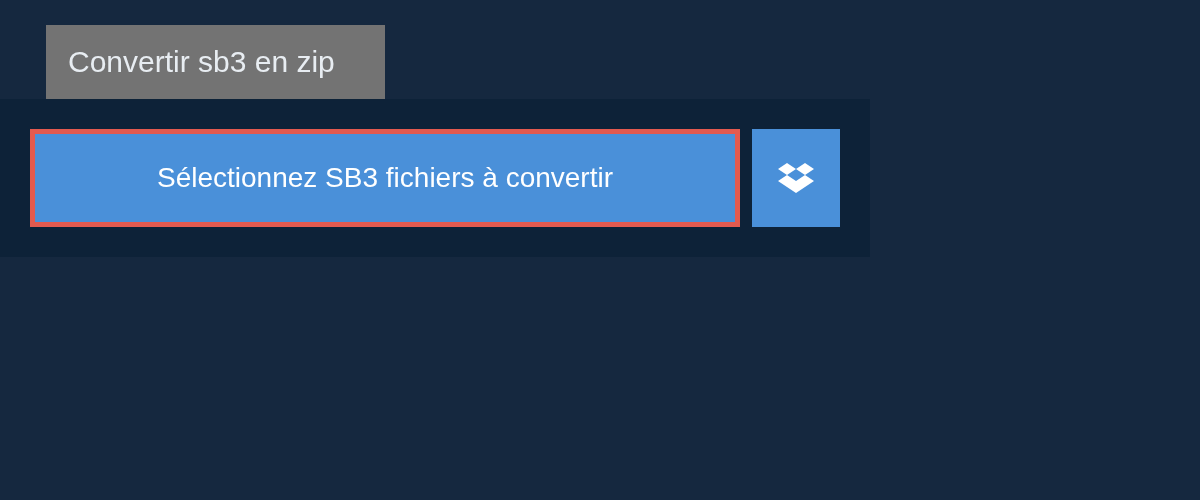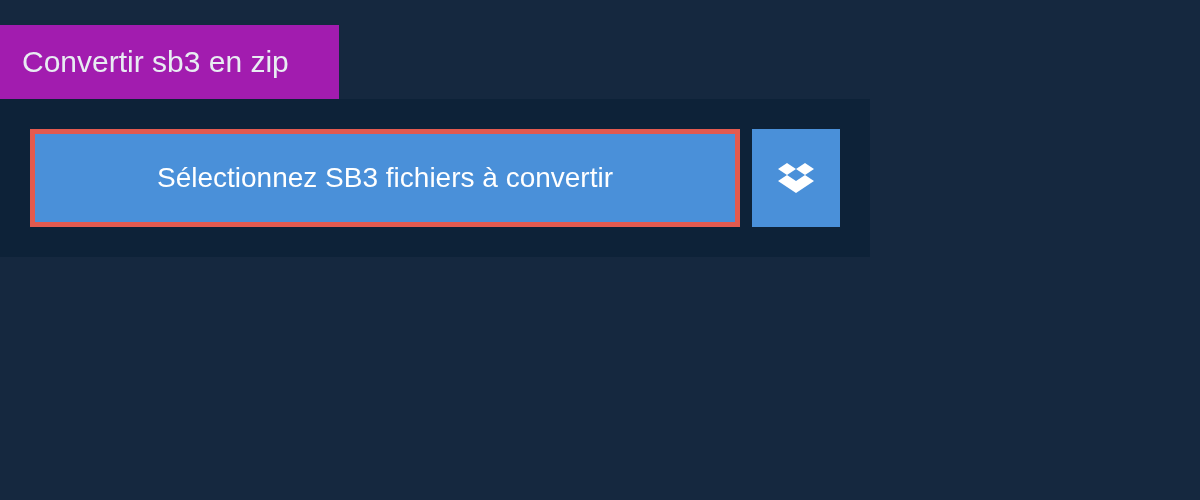--- a/index.html
+++ b/index.html
@@ -9,23 +9,24 @@
     }
     body {
       width: 1200px;
       height: 500px;
       background-color: #15283f;
       font-family: -apple-system, BlinkMacSystemFont, "Segoe UI", Arial, sans-serif;
       overflow: hidden;
     }
     .tab-header {
       display: inline-block;
-      background-color: #a21caf;
+      background-color: #737373;
       padding: 20px 50px 20px 22px;
       margin-top: 25px;
+      margin-left: 46px;
     }
     .tab-title {
       color: #e8edf2;
       font-size: 30px;
       font-weight: 400;
     }
     .content-panel {
       background-color: #0d2238;
       padding: 30px 30px 30px 30px;
       width: 870px;

